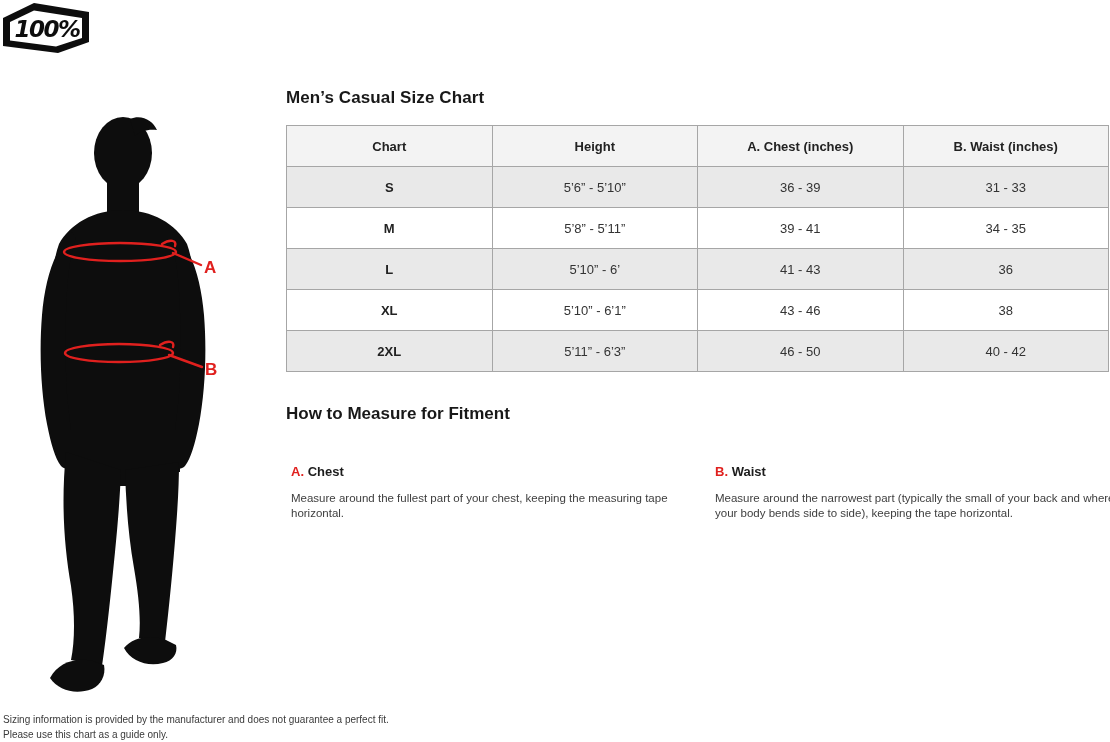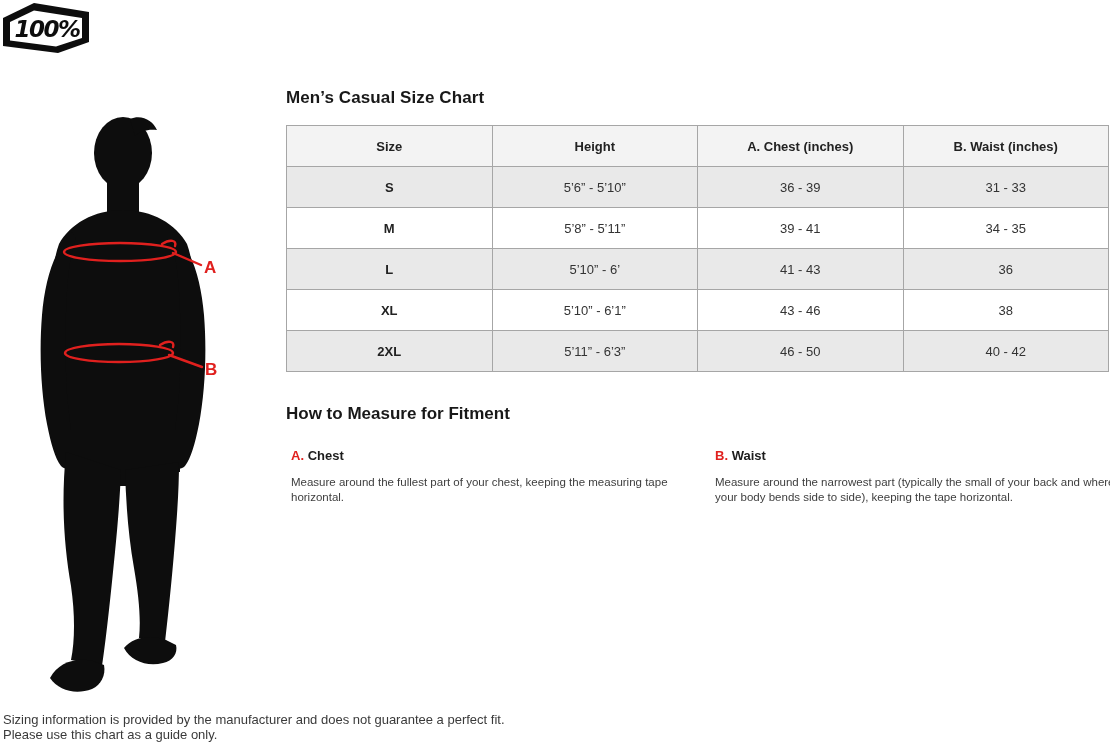--- a/index.html
+++ b/index.html
@@ -27,28 +27,28 @@
   .size-table th { background: #f3f3f3; font-weight: bold; color: #222; }
   .size-table tr.shaded td { background: #e9e9e9; }
   .size-table tr.plain td { background: #ffffff; }
   .size-table td.size-col { font-weight: bold; color: #222; }
 
   .section-title {
     position: absolute; left: 286px; top: 404px;
     font-size: 17px; font-weight: bold; color: #181818; text-align: center;
   }
 
-  .measure-item { position: absolute; top: 448px; }
+  .measure-item { position: absolute; top: 464px; }
   .measure-item.item-a { left: 291px; width: 400px; }
   .measure-item.item-b { left: 715px; width: 425px; }
   .measure-head { font-size: 13px; font-weight: bold; color: #1c1c1c; }
   .measure-head .key { color: #e0201e; }
   .measure-desc { margin-top: 12px; font-size: 11.5px; line-height: 15px; color: #3e3e3e; }
 
-  .footer { position: absolute; left: 3px; top: 713px; font-size: 13px; line-height: 14.5px; color: #3a3a3a; }
+  .footer { position: absolute; left: 3px; top: 713px; font-size: 10px; line-height: 14.5px; color: #3a3a3a; }
 </style>
 </head>
 <body>
 
 <svg class="logo" viewBox="0 0 86 50" aria-hidden="true">
   <polygon points="0,15 31,0 86,9 86,39 55,50 0,43" fill="#0d0d0d"></polygon>
   <polygon points="7,19 31,7.5 79,15 79,35 53,43.5 7,37.5" fill="#ffffff"></polygon>
   <text x="44" y="34" text-anchor="middle" font-family="DejaVu Sans, sans-serif" font-size="23" font-weight="bold" font-style="italic" letter-spacing="-1.5" fill="#0d0d0d">100%</text>
 </svg>
 
@@ -78,21 +78,21 @@
     <text x="204" y="273" font-size="17" font-weight="bold" fill="#e0201e" font-family="Liberation Sans, sans-serif">A</text>
     <text x="205" y="375" font-size="17" font-weight="bold" fill="#e0201e" font-family="Liberation Sans, sans-serif">B</text>
   </svg>
 </div>
 
 <h1 class="page-title">Men’s Casual Size Chart</h1>
 
 <table class="size-table">
   <thead>
     <tr>
-      <th>Size</th>
+      <th>Chart</th>
       <th>Height</th>
       <th>A. Chest (inches)</th>
       <th>B. Waist (inches)</th>
     </tr>
   </thead>
   <tbody>
     <tr class="shaded">
       <td class="size-col">S</td>
       <td>5’6” - 5’10”</td>
       <td>36 - 39</td>

